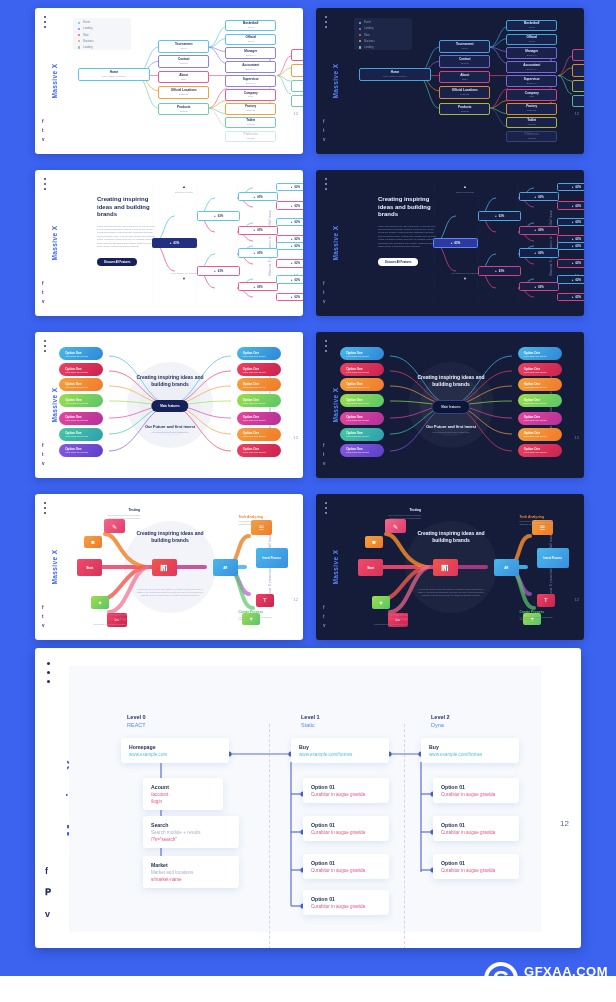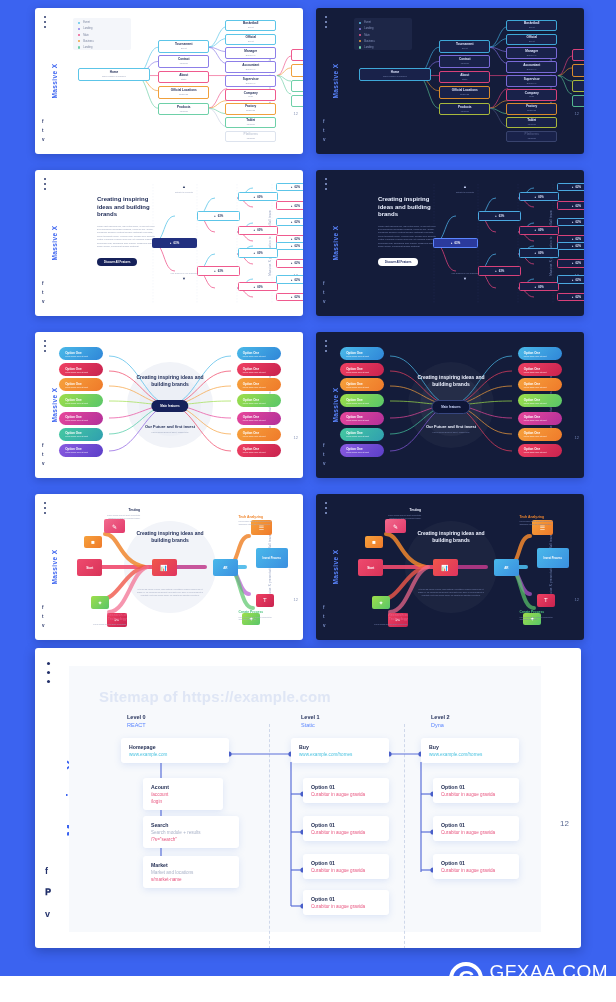--- a/index.html
+++ b/index.html
@@ -212,21 +212,21 @@
   .wm{
     position:absolute; right:8px; bottom:6px; display:flex; align-items:center; gap:6px;
     z-index:40;
   }
   .wm .glogo{
     width:34px;height:34px;border-radius:50%;
     border:4px solid #ffffff; position:relative;
     display:flex;align-items:center;justify-content:center;
     color:#fff; font-size:22px; font-weight:700; line-height:1;
   }
-  .wm .wt b{ display:block; color:#fff; font-size:19px; font-weight:400; letter-spacing:.5px; line-height:1;}
+  .wm .wt b{ display:block; color:#fff; font-size:13px; font-weight:700; letter-spacing:.5px; line-height:1;}
   .wm .wt i{ display:block; color:#fff; font-style:normal; font-size:12px; letter-spacing:2px; margin-top:3px; line-height:1;}
 </style>
 </head>
 <body>
 
 <div class="page"></div>
 <div class="bottom-strip"></div>
 
 <div class="grid">
 
@@ -1157,21 +1157,20 @@
         <i>f</i>
         <i>𝐏</i>
         <i>v</i>
       </div>
   </div>
   <div class="rrail">
     <div class="vtext">Massive X presentation to DesignBall team</div>
     <div class="pnum">12</div>
   </div>
   <div class="sm-canvas">
-    <div class="sm-title">Sitemap of https://example.com</div>
 
     <div class="vdash" style="left:200px;top:58px;height:230px;"></div>
     <div class="vdash" style="left:335px;top:58px;height:230px;"></div>
 
     <svg class="smwires" viewBox="0 0 472 266" preserveAspectRatio="none">
       <g stroke="#5b6fd8" stroke-width="1.2" fill="none">
         <path d="M160 88 L222 88"></path>
         <path d="M320 88 L352 88"></path>
         <path d="M92 96 L92 210"></path>
         <path d="M92 128 L108 128"></path>

